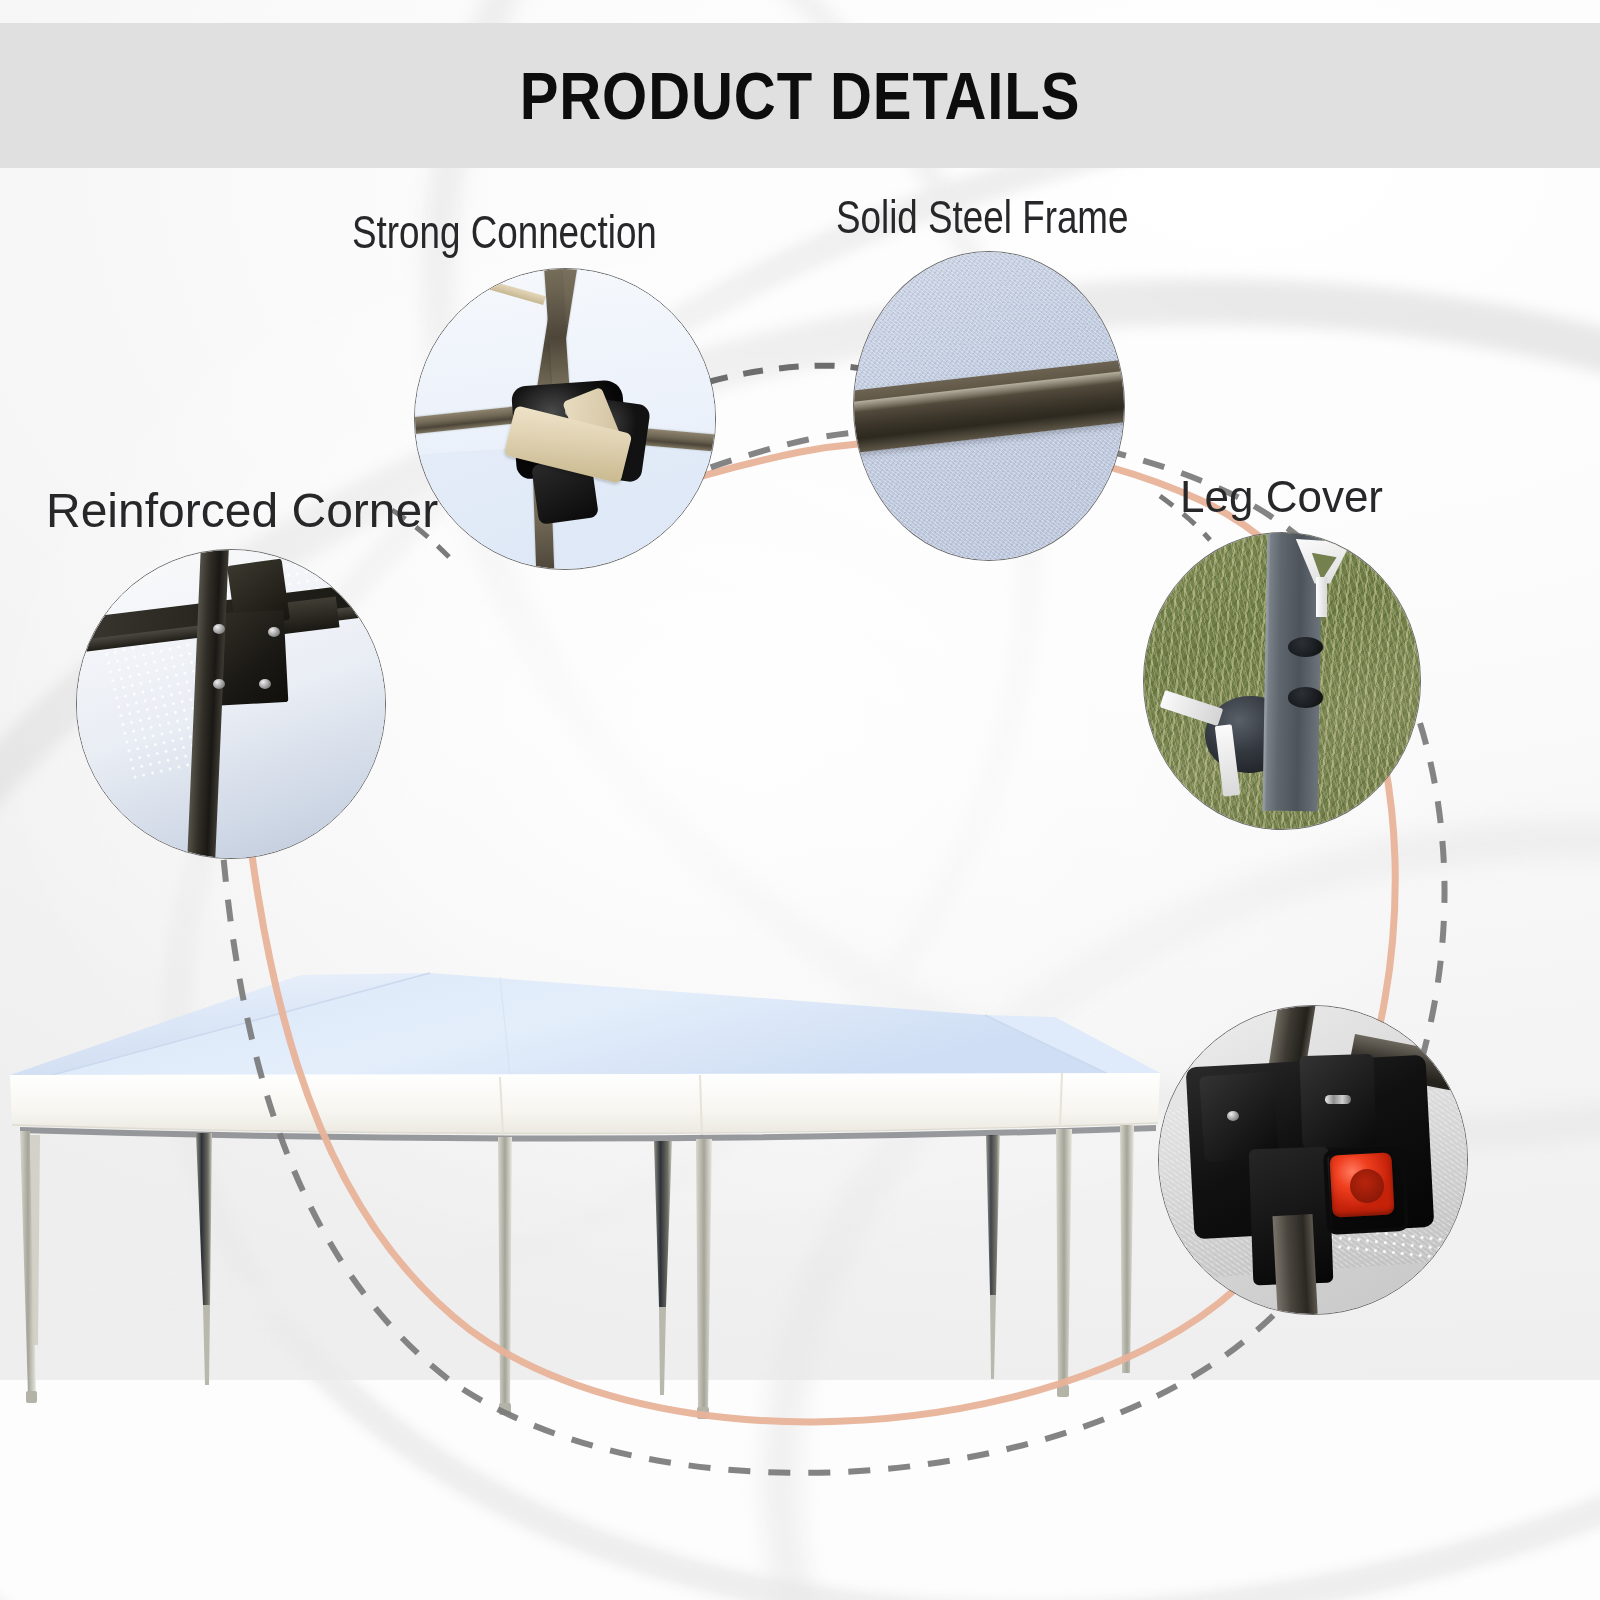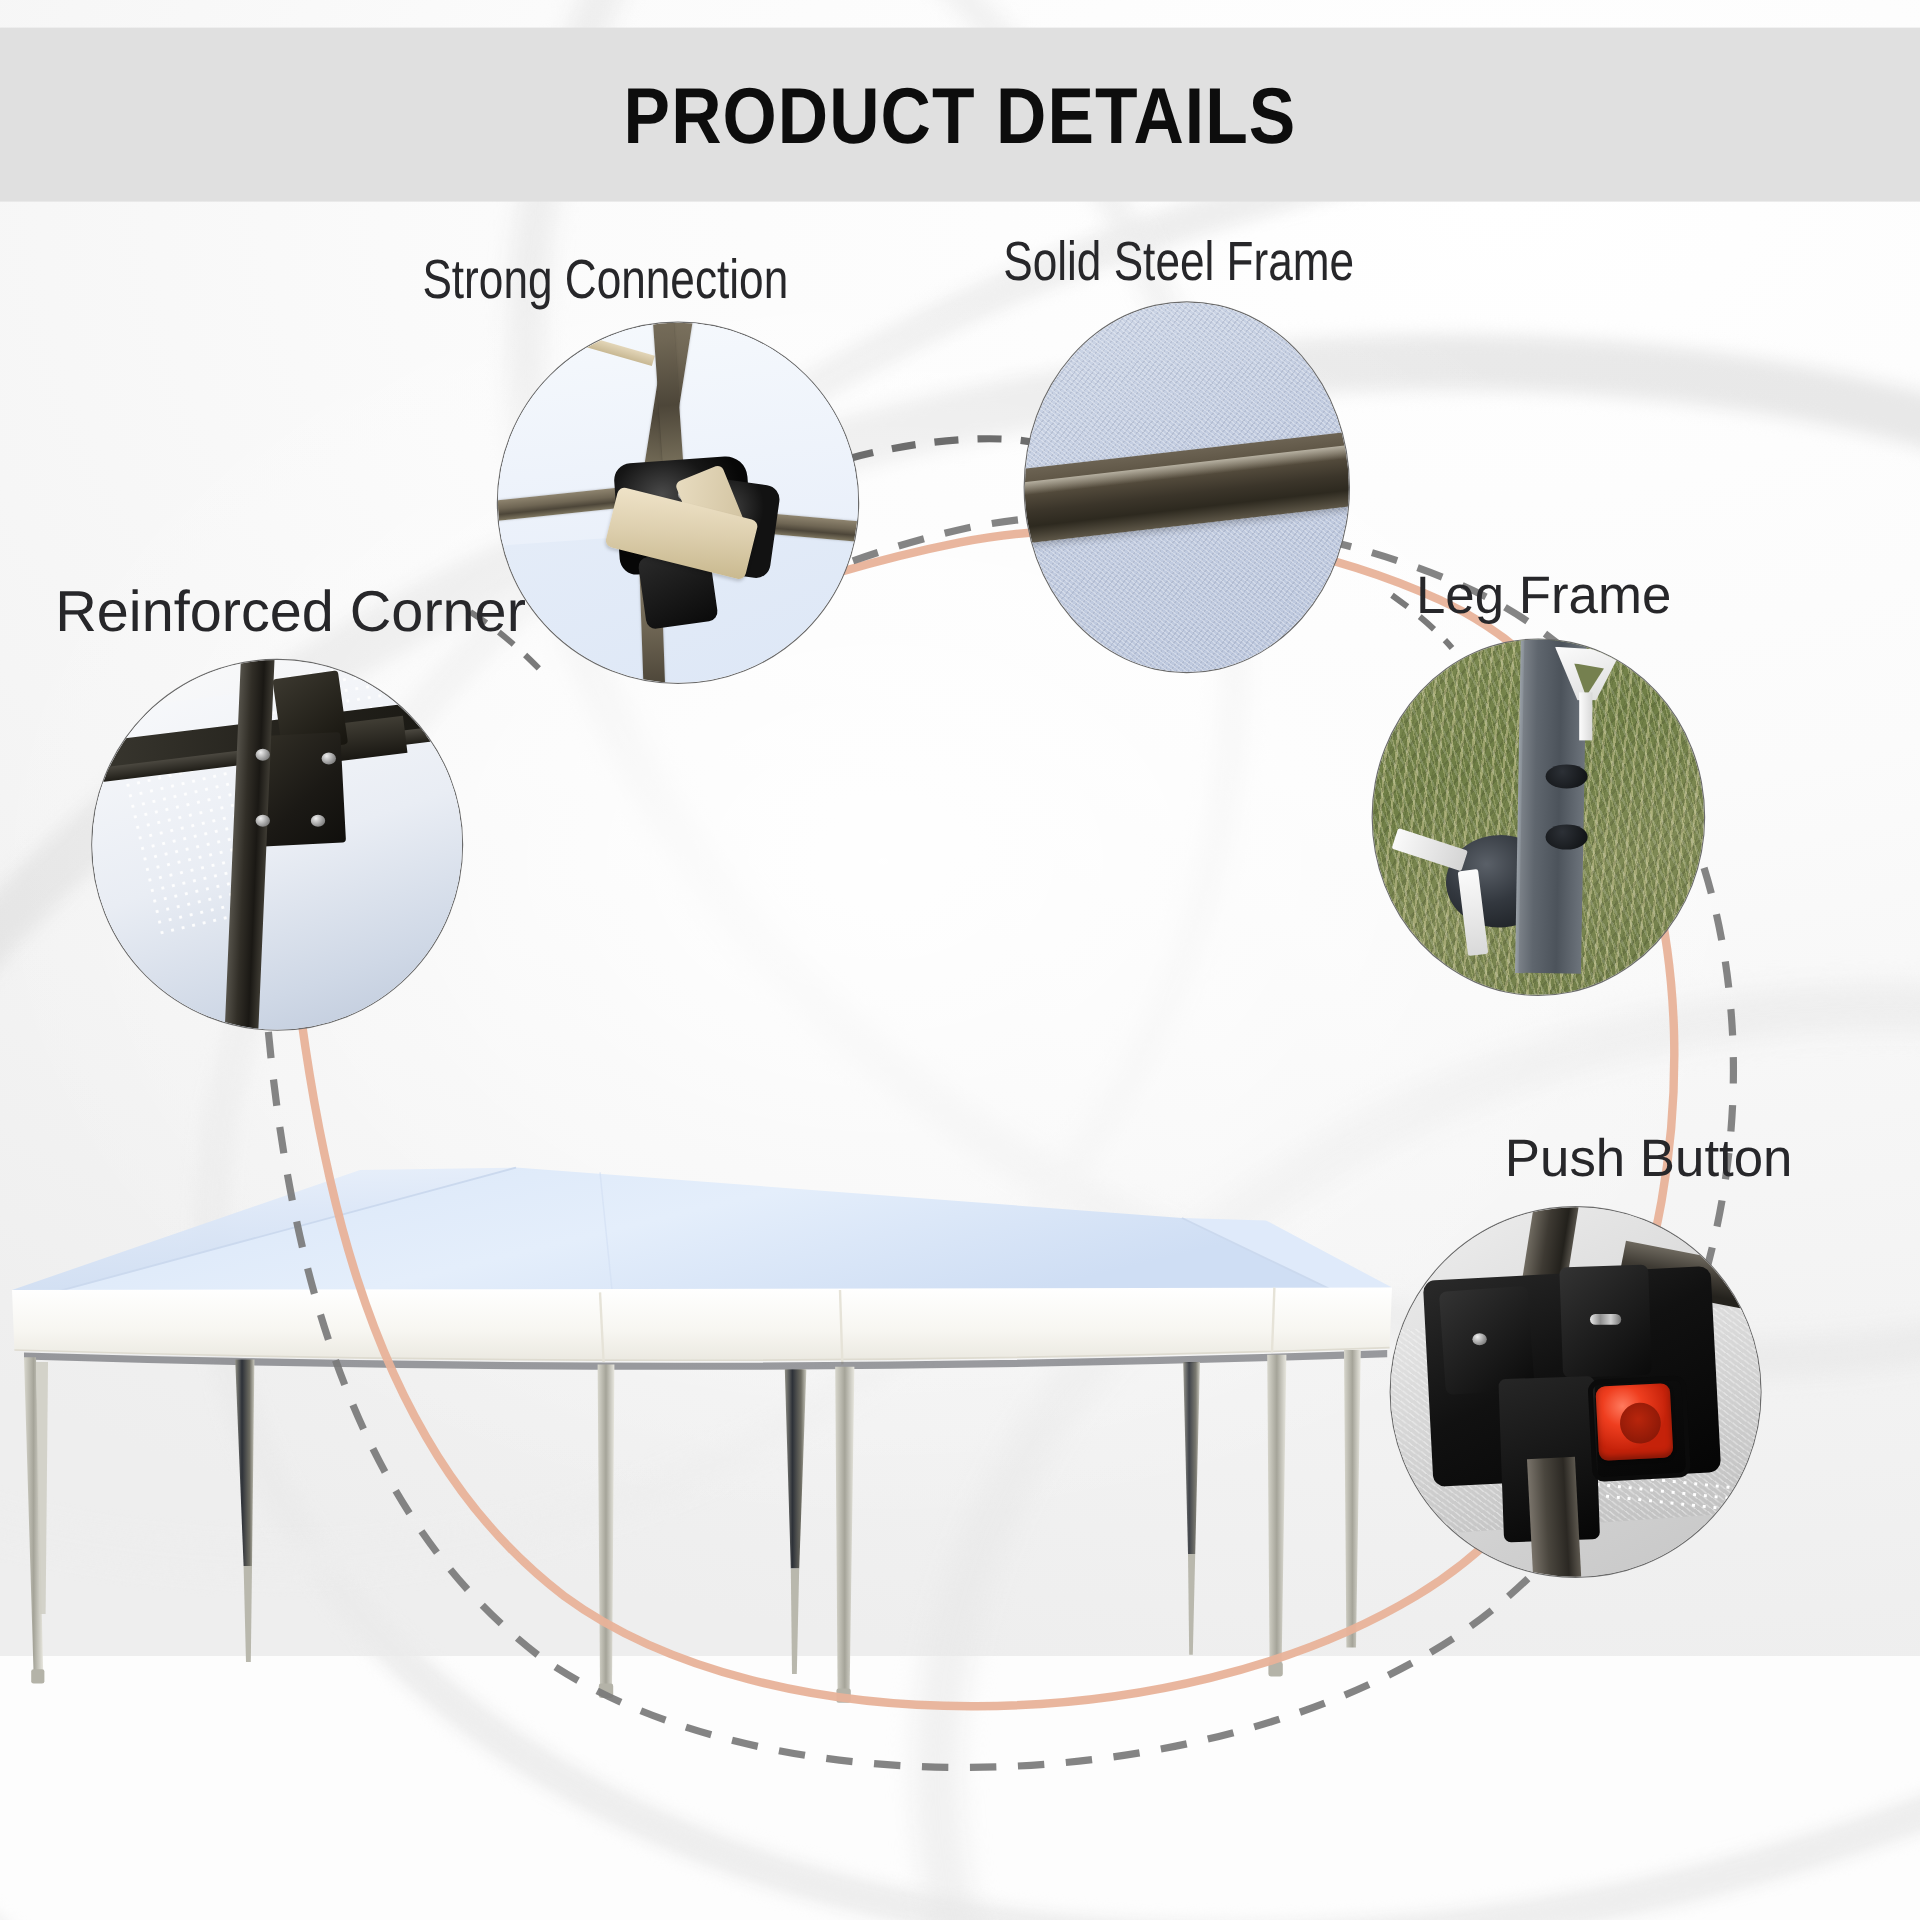--- a/index.html
+++ b/index.html
@@ -438,16 +438,15 @@
       <div class="screw pb-s2"></div>
       <div class="pb-btn-frame"></div>
       <div class="pb-btn"></div>
       <div class="pb-btn-in"></div>
     </div>
   </div>
 
   <div class="lbl lbl-cond lbl-strong">Strong Connection</div>
   <div class="lbl lbl-cond lbl-steel">Solid Steel Frame</div>
   <div class="lbl lbl-corner">Reinforced Corner</div>
-  <div class="lbl lbl-leg">Leg Frame</div>
-  <div class="lbl lbl-push">Push Button</div>
+  <div class="lbl lbl-leg">Leg Cover</div>
 
 </div>
 
 </body></html>

